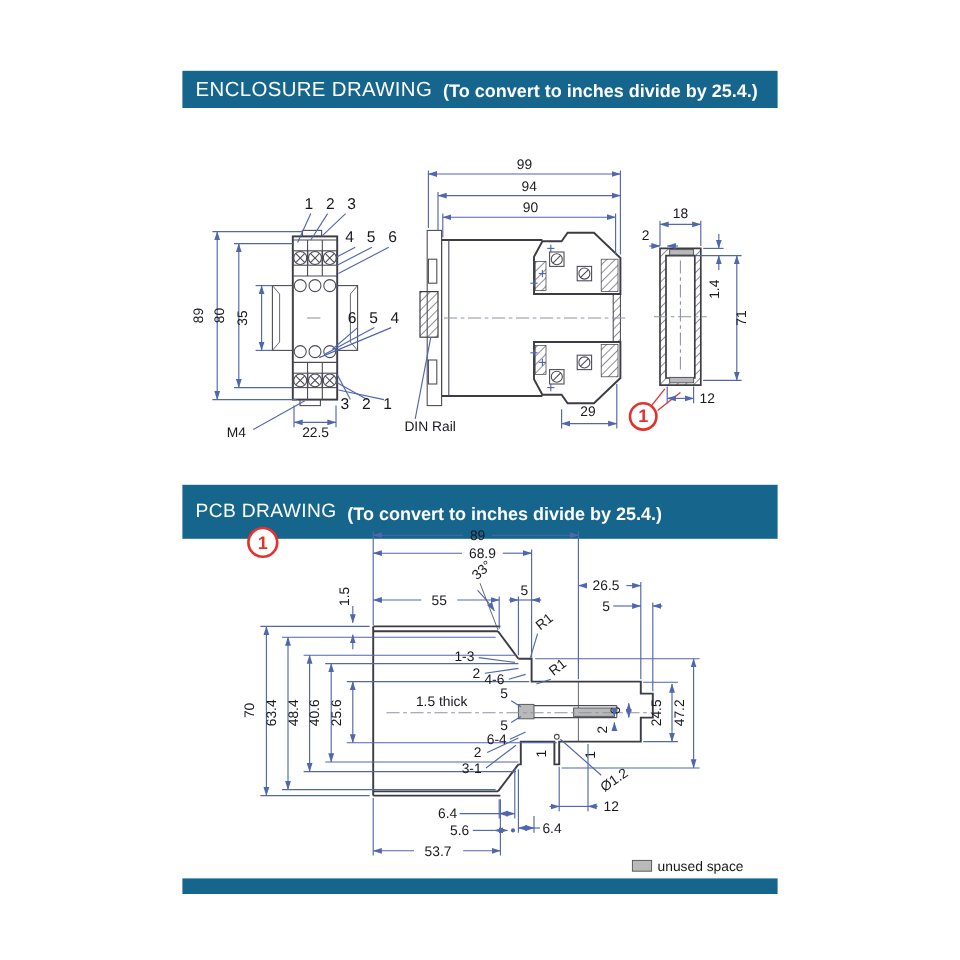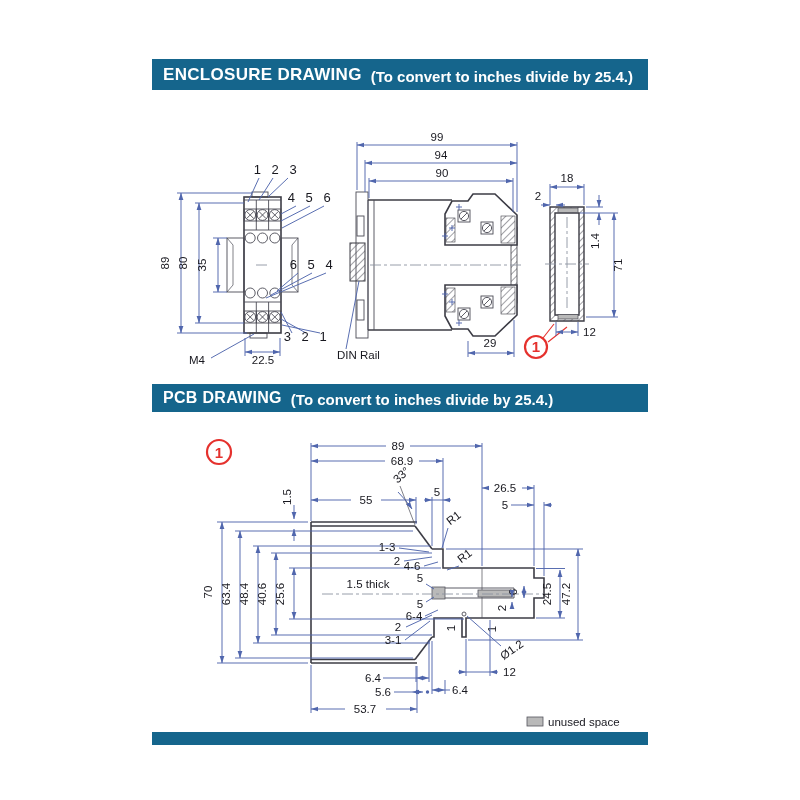--- a/index.html
+++ b/index.html
@@ -1,20 +1,20 @@
 <!DOCTYPE html>
 <html><head>
 <meta charset="utf-8">
 <style>
   *{margin:0;padding:0;box-sizing:border-box}
   html,body{background:#fff}
   body{width:800px;height:800px;position:relative;font-family:"Liberation Sans",sans-serif}
   .page{position:absolute;inset:0;background:#fff;overflow:hidden}
   .hbar{position:absolute;left:152px;width:496px;background:#15658c;color:#fff;display:flex;align-items:center;padding-left:11px}
-  .ht{font-weight:bold;font-size:17px;letter-spacing:.3px;white-space:pre}
+  .ht{font-weight:normal;font-size:17px;letter-spacing:.3px;white-space:pre}
   .ht.small{font-size:16px}
   .hs{font-weight:bold;font-size:15px;margin-left:9px;margin-top:3px;white-space:pre}
   .fbar{position:absolute;left:152px;width:496px;background:#15658c}
   svg{position:absolute;overflow:visible}
   .o1{stroke:#3c3c45;stroke-width:1.6;fill:none}
   .o2{stroke:#4b4b55;stroke-width:.9;fill:none}
   .o3{stroke:#4b4b55;stroke-width:.7;fill:none}
   .wf{fill:#fff}
   .d{stroke:#5066ad;stroke-width:.95;fill:none}
   .cl{stroke:#8d93a0;stroke-width:.9;fill:none;stroke-dasharray:11 3 3 3}
@@ -206,21 +206,21 @@
       <line x1="614" y1="213" x2="614" y2="317" class="d" marker-start="url(#arr)" marker-end="url(#arr)"></line>
       <line x1="586" y1="317" x2="618" y2="317" class="d"></line>
       <text class="t" x="622" y="265" text-anchor="middle" transform="rotate(-90 622 265)">71</text>
       <line x1="556" y1="332" x2="578" y2="332" class="d" marker-start="url(#arr)" marker-end="url(#arr)"></line>
       <line x1="556" y1="322" x2="556" y2="336" class="d"></line>
         <line x1="578" y1="322" x2="578" y2="336" class="d"></line>
       <text class="t" x="583" y="336">12</text>
     </g>
   </svg>
 
-  <div class="hbar" style="top:384px;height:28px">
+  <div class="hbar" style="top:404px;height:45px">
     <span class="ht small">PCB DRAWING</span>
     <span class="hs">(To convert to inches divide by 25.4.)</span>
   </div>
 
   <svg style="left:180px;top:425px" width="460" height="320" viewBox="180 425 460 320">
     <g>
       <circle cx="219" cy="452" r="12" fill="#fff" stroke="#e5312d" stroke-width="2.2"></circle>
       <text class="tc" x="219" y="457.5" text-anchor="middle">1</text>
     </g>
 

